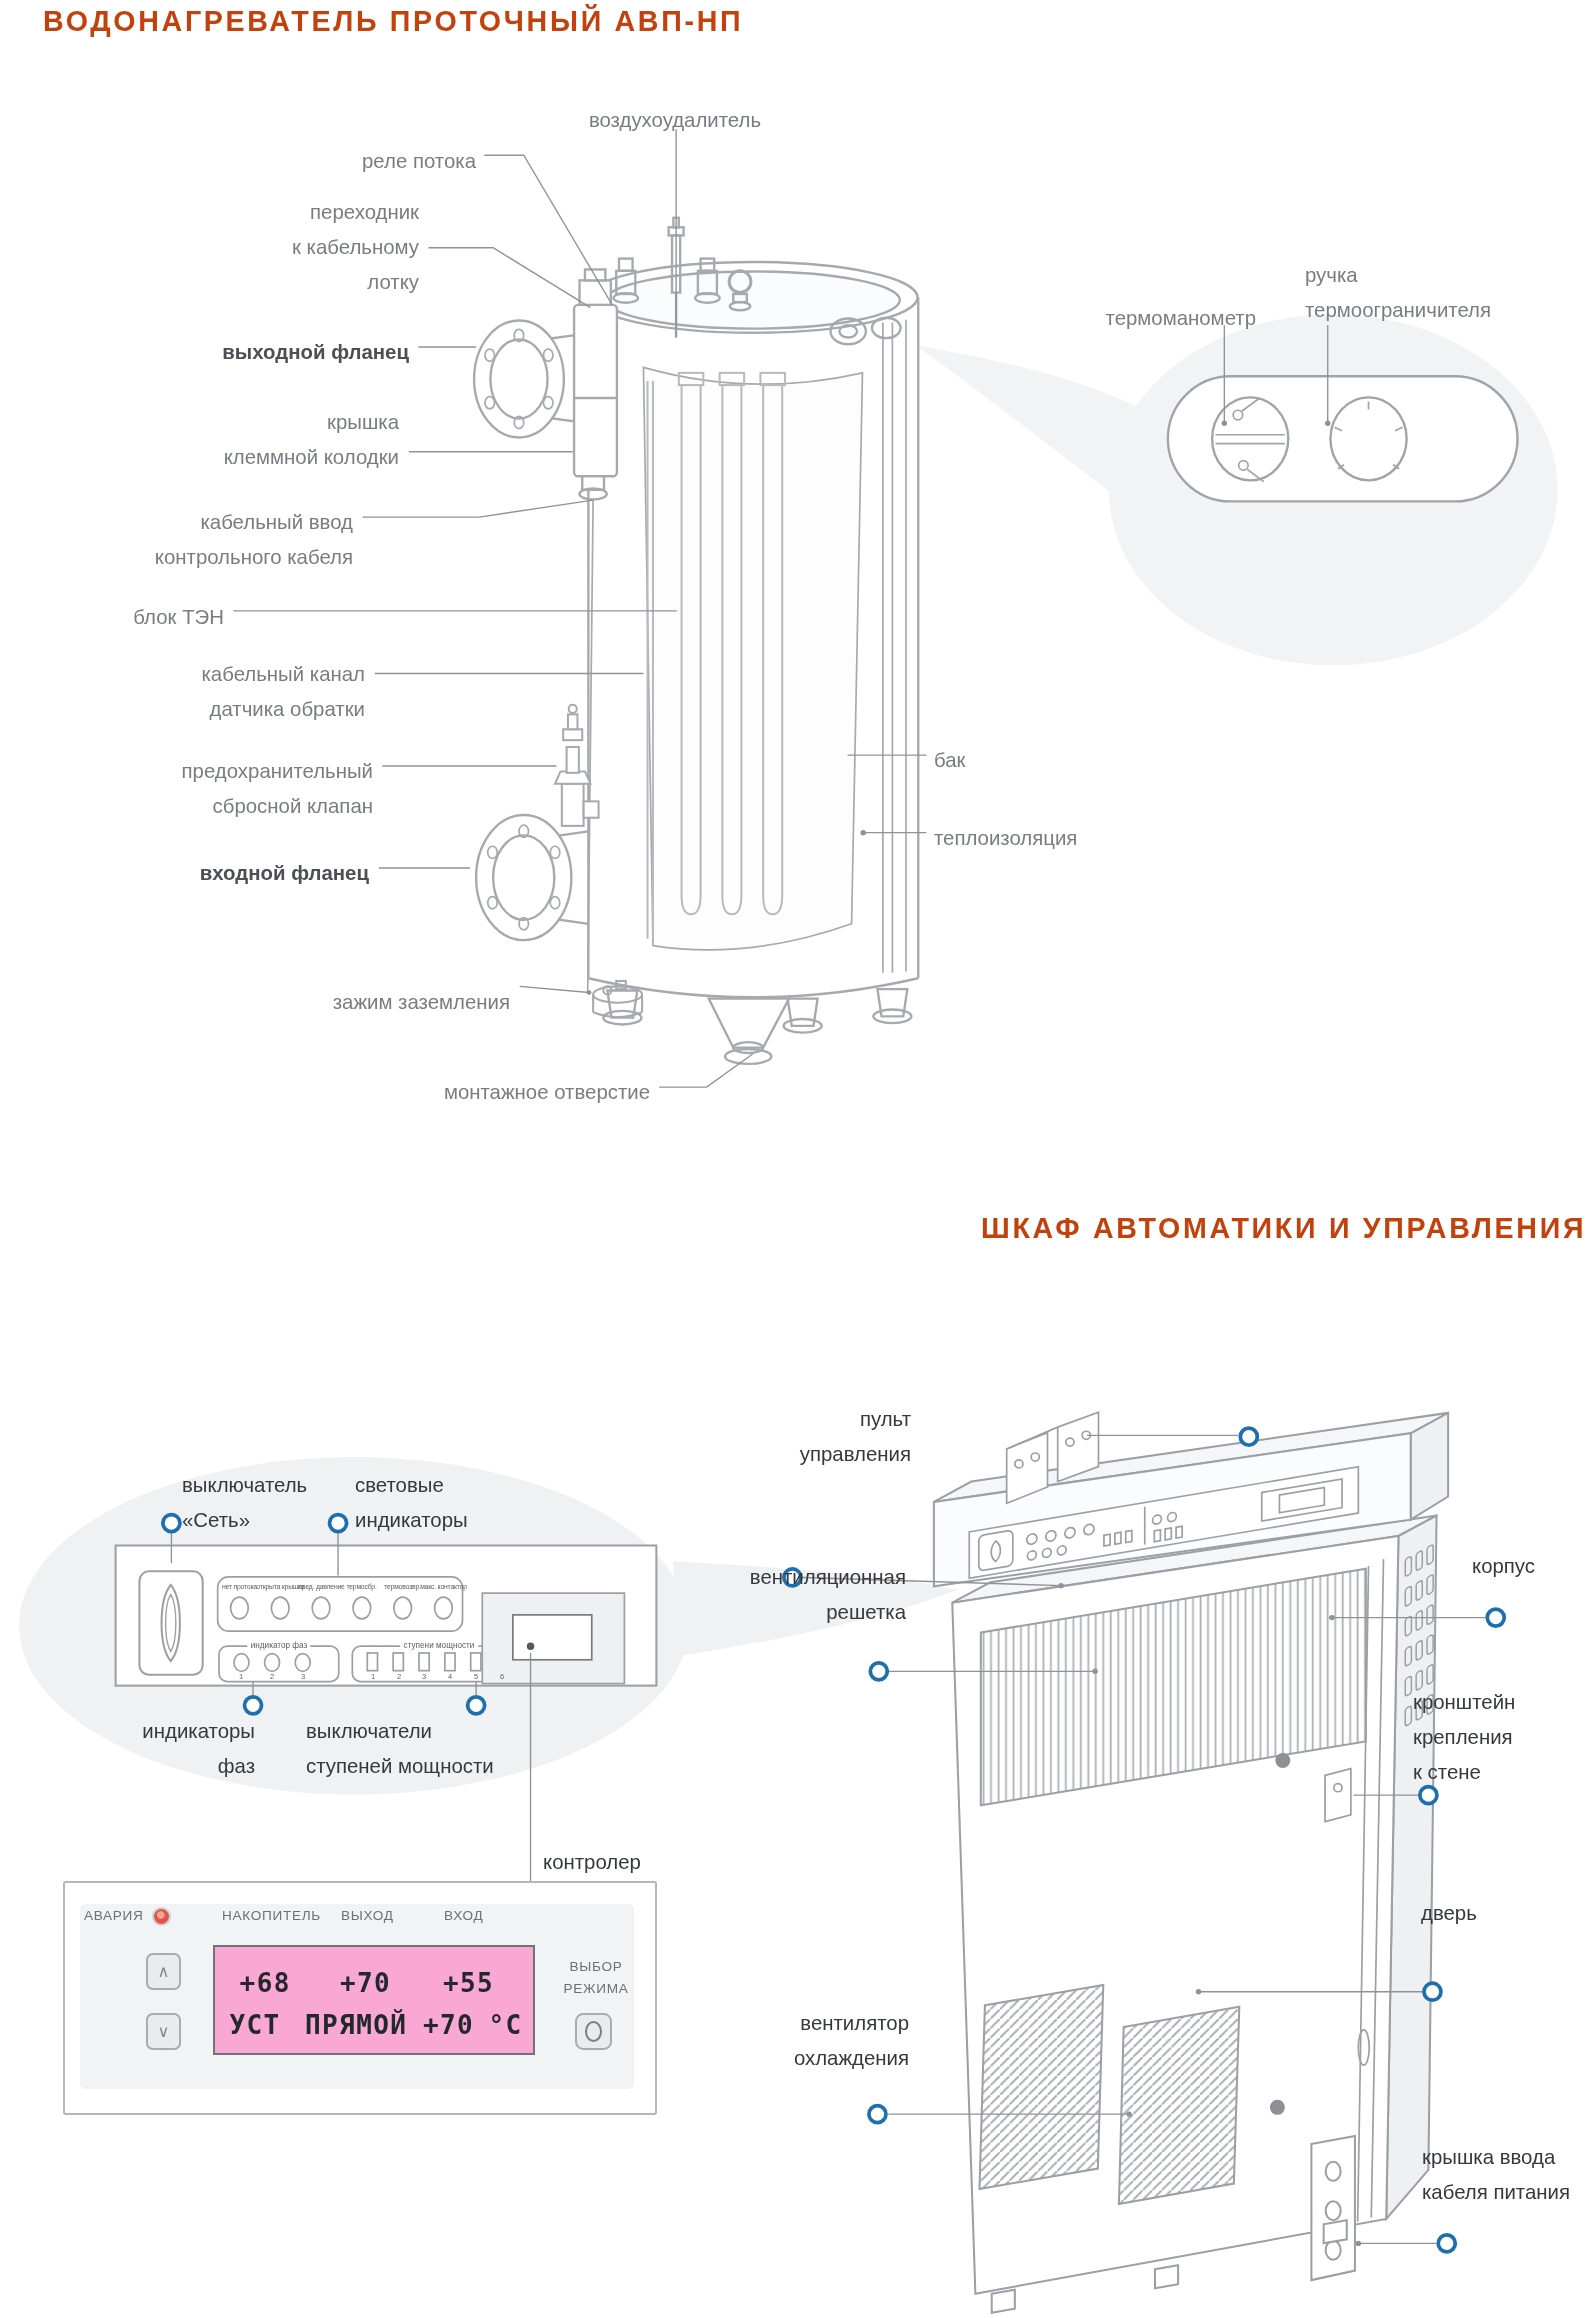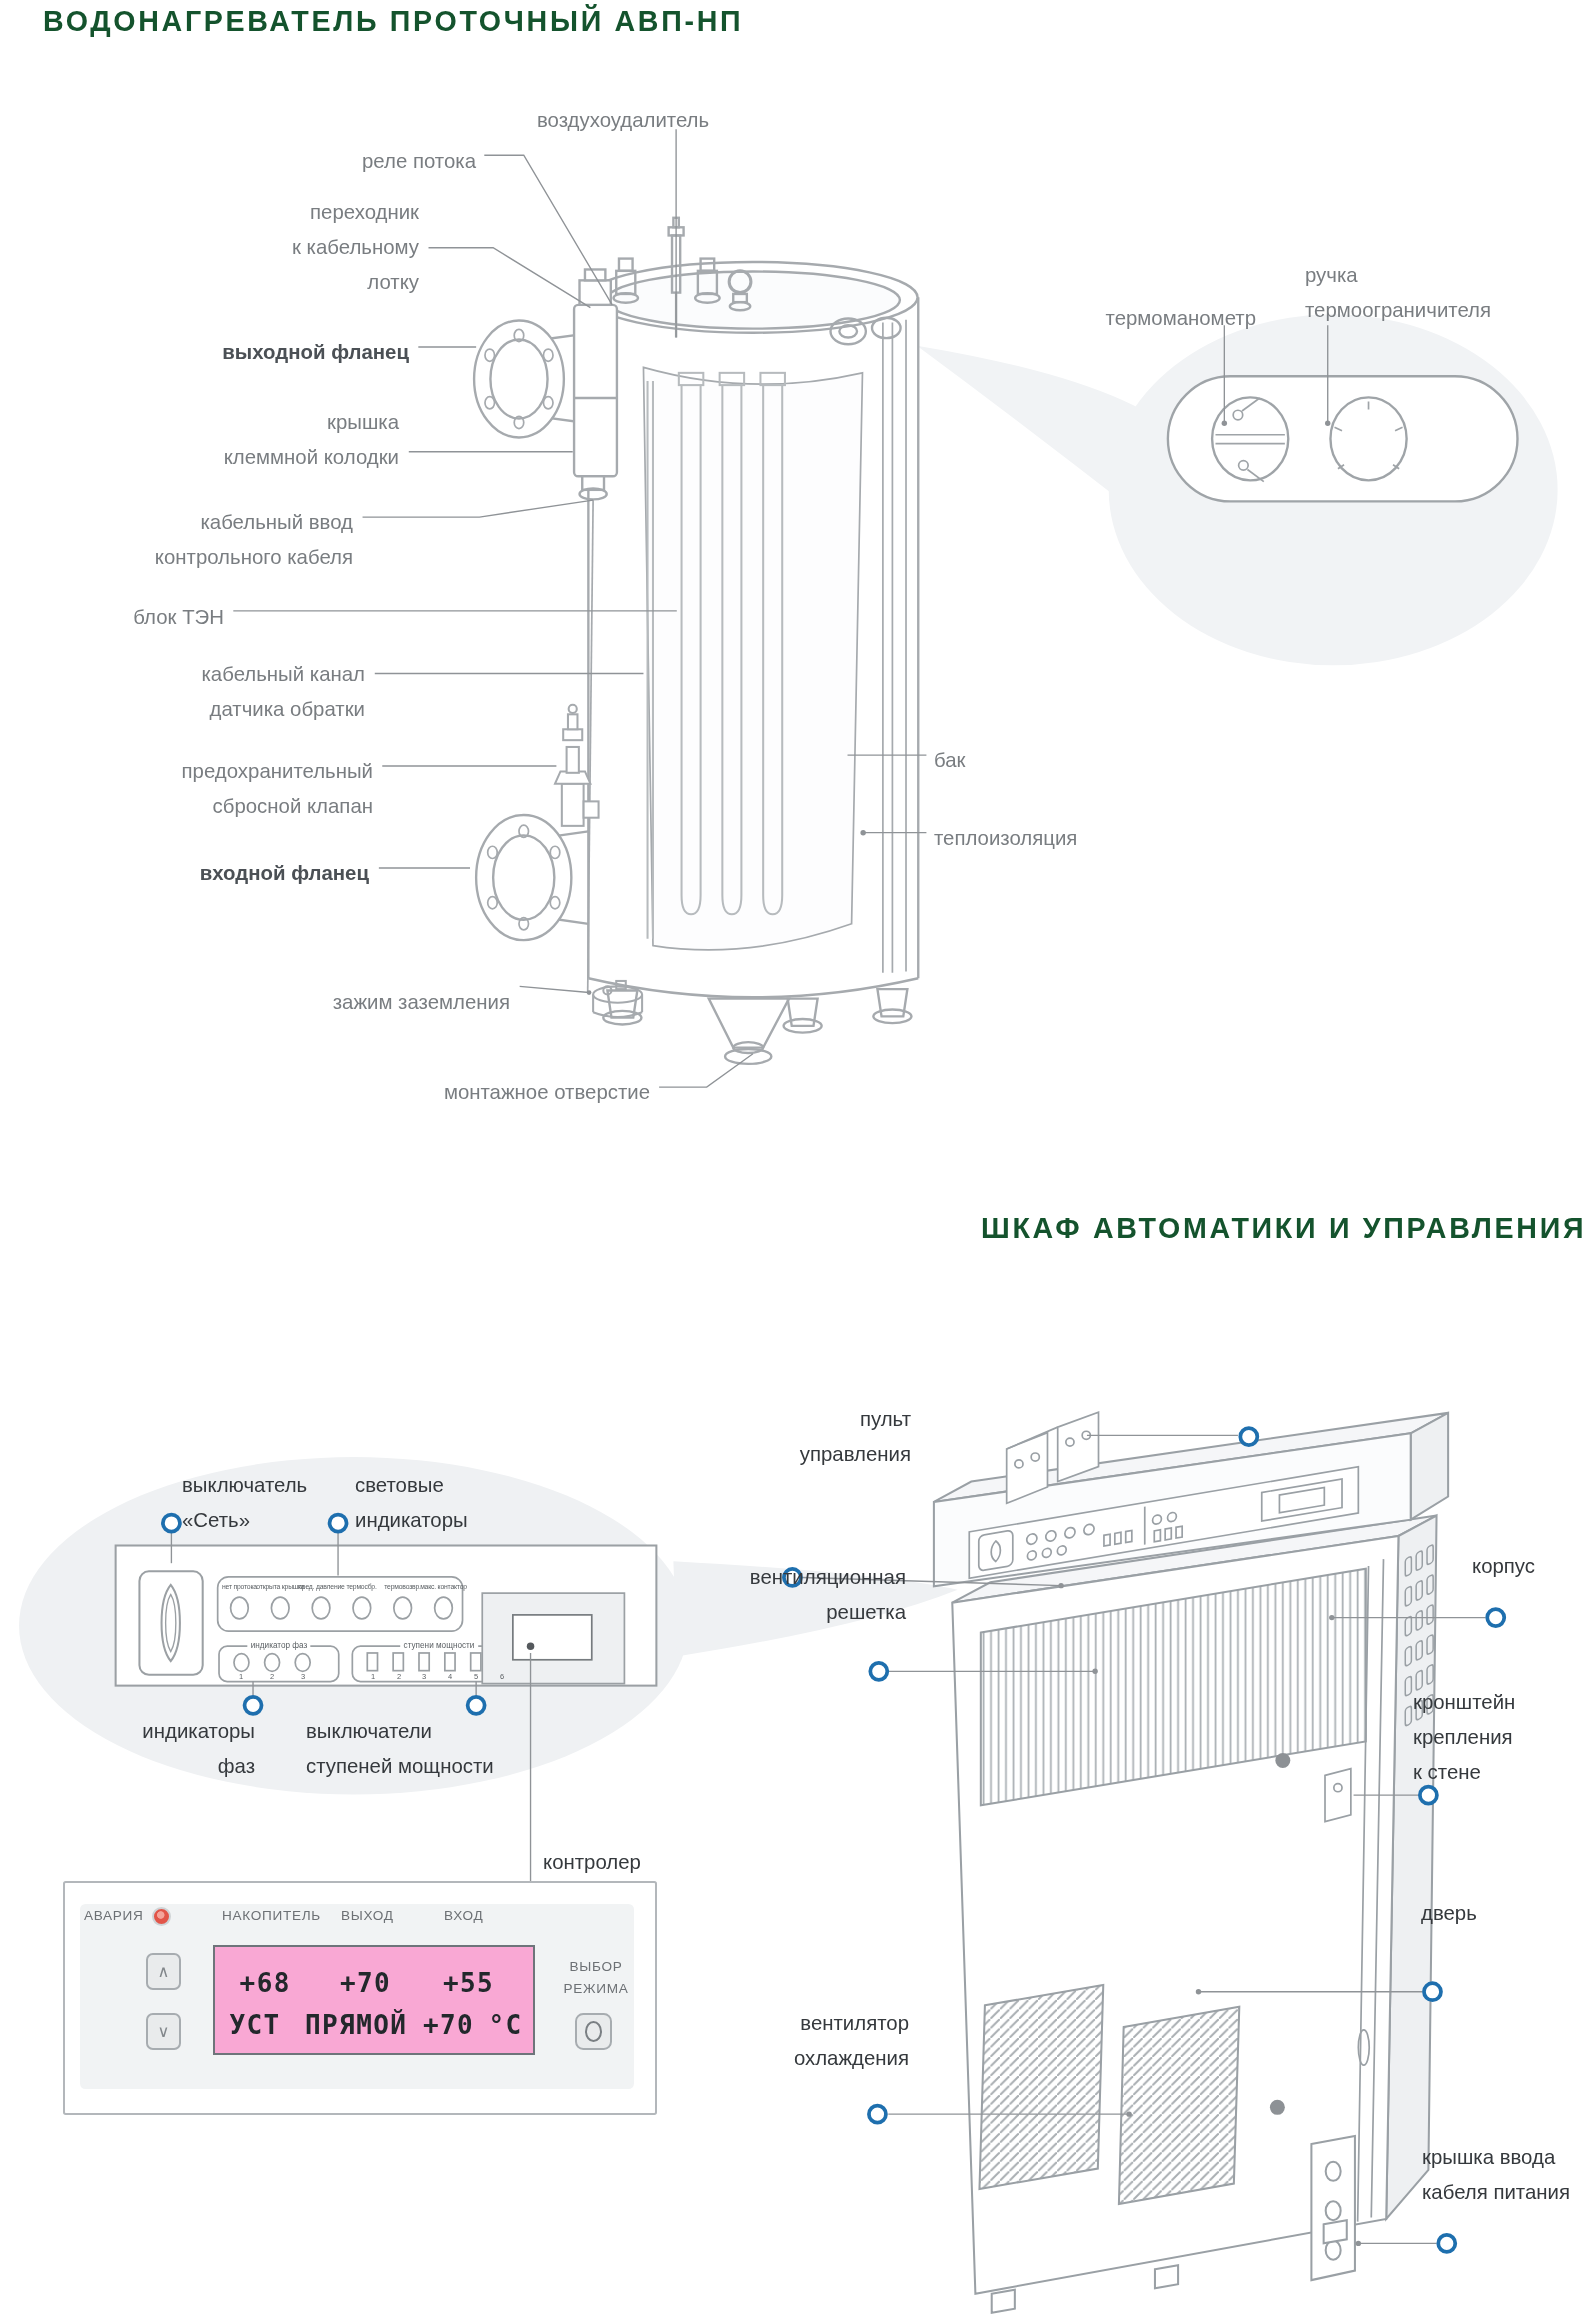--- a/index.html
+++ b/index.html
@@ -1,22 +1,22 @@
 <!DOCTYPE html>
 <html style="font-size:11px"><head>
 <meta charset="utf-8">
 <style>
   html,body{margin:0;padding:0;background:#fff;}
   #page{position:relative;width:1593px;height:2319px;background:#fff;overflow:hidden;
         font-family:"Liberation Sans",sans-serif;}
   svg.art{position:absolute;left:0;top:0;}
-  .ttl{position:absolute;font-weight:700;font-size:28.6px;letter-spacing:2.7px;color:#14532d;white-space:nowrap;}
+  .ttl{position:absolute;font-weight:700;font-size:28.6px;letter-spacing:2.7px;color:#c2410c;white-space:nowrap;}
   .lbl{position:absolute;font-size:20.4px;line-height:35px;color:#797d81;white-space:nowrap;}
   .lbl.ra{text-align:right;}
-  .lbl.ctr{text-align:left;white-space:normal;line-height:39px;}
+  .lbl.ctr{text-align:right;white-space:normal;line-height:39px;}
   .lbl.bold{font-weight:700;color:#4b5055;}
   .lbl.dark{color:#35393d;}
   .tinylbl{position:absolute;font-size:6.8px;color:#595e62;text-align:center;width:79px;letter-spacing:-0.2px;}
   .grplbl{position:absolute;font-size:8.2px;color:#5a5f63;background:#fff;padding:0 3.4px;white-space:nowrap;transform:translateX(-50%);}
   .numlbl{position:absolute;font-size:7.5px;color:#5a5f63;transform:translateX(-50%);}
   .ctl-h{position:absolute;font-size:13.6px;color:#6d7175;letter-spacing:0.7px;white-space:nowrap;}
   .ctl-outer{position:absolute;left:63px;top:1881px;width:590px;height:230px;background:#fff;
              border:2px solid #b3b7bb;border-radius:2.7px;}
   .ctl-inner{position:absolute;left:80px;top:1904px;width:554px;height:185px;background:#f1f3f4;border-radius:5.4px;}
   .led{position:absolute;left:152px;top:1907px;width:19px;height:19px;border-radius:50%;

